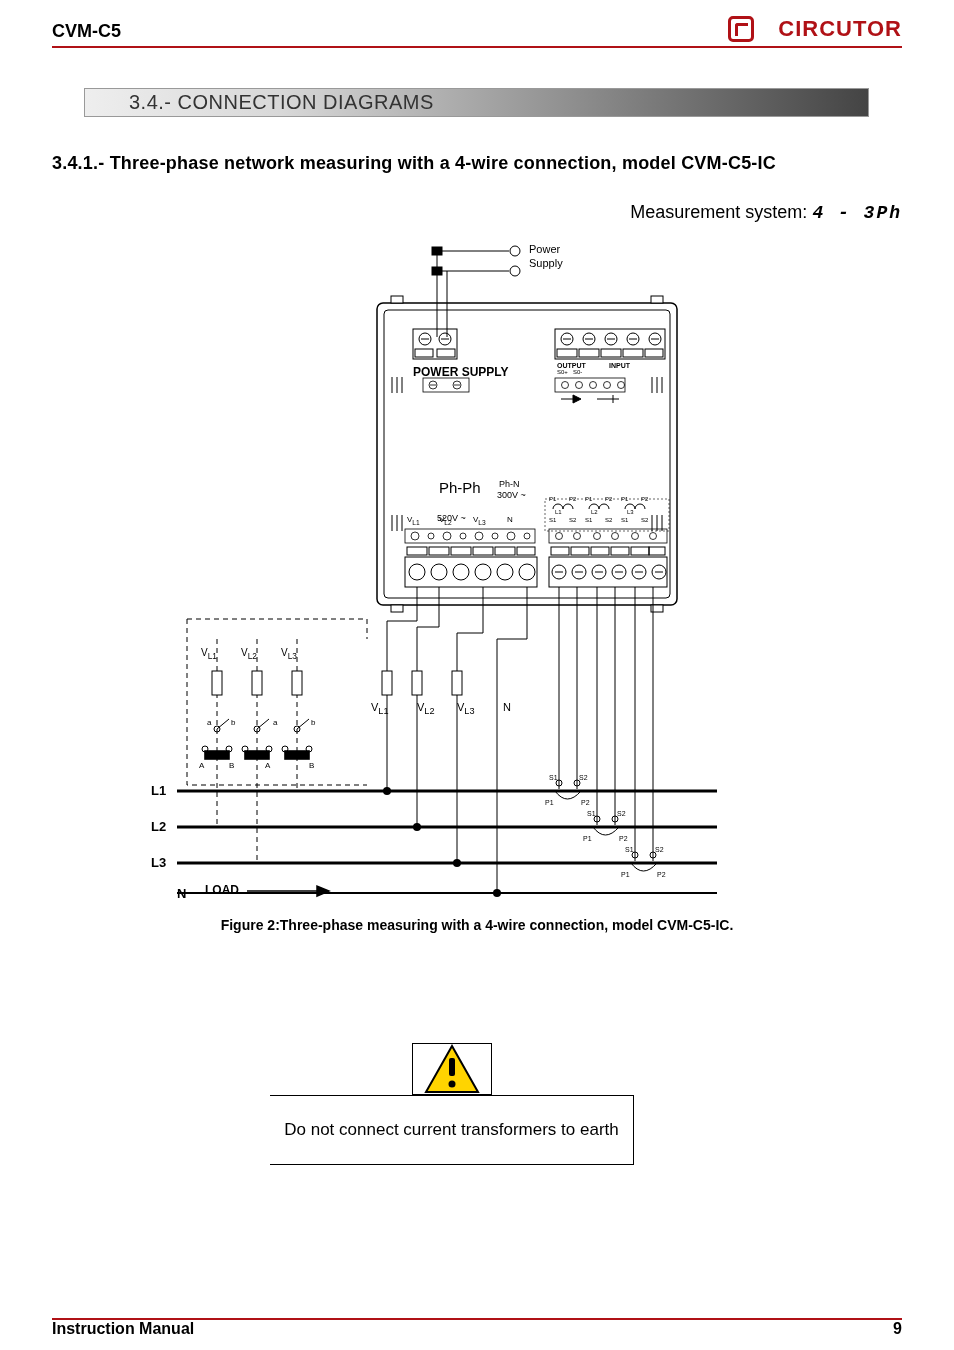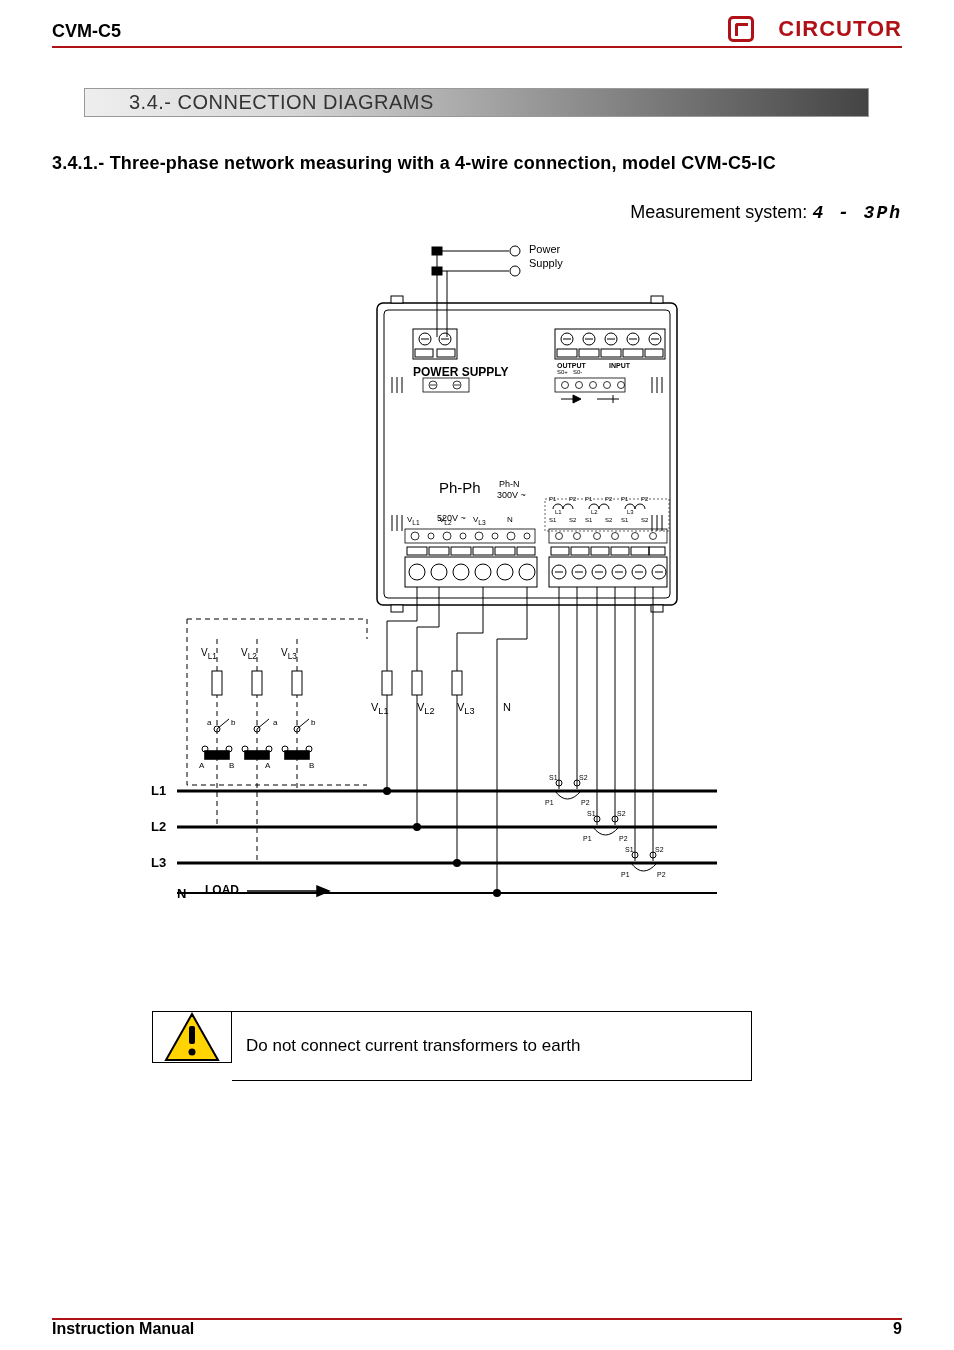--- a/index.html
+++ b/index.html
@@ -88,23 +88,24 @@
     position: relative;
   }
   .figure-caption {
     text-align: center;
     font-weight: bold;
     font-size: 14px;
     margin-top: 8px;
   }
   .warning-row {
     display: flex;
-    align-items: flex-start;
+    align-items: center;
     margin: 110px 0 0 100px;
     width: 600px;
+    flex-direction: column;
   }
   .warn-icon-box {
     width: 80px;
     border: 1px solid #000;
     display: flex;
     align-items: center;
     justify-content: center;
     background: #fff;
   }
   .warn-text-box {
@@ -504,20 +505,21 @@
     <div class="dtxt" style="left:460px; top:569px; font-size:7px;">S2</div>
     <div class="dtxt" style="left:426px; top:594px; font-size:7px;">P1</div>
     <div class="dtxt" style="left:462px; top:594px; font-size:7px;">P2</div>
 
     <div class="dtxt" style="left:468px; top:605px; font-size:7px;">S1</div>
     <div class="dtxt" style="left:498px; top:605px; font-size:7px;">S2</div>
     <div class="dtxt" style="left:464px; top:630px; font-size:7px;">P1</div>
     <div class="dtxt" style="left:500px; top:630px; font-size:7px;">P2</div>
   </div>
 
+  <div class="figure-caption">Figure 2:Three-phase measuring with a 4-wire connection, model CVM-C5-IC.</div>
 
   <div class="warning-row">
     <div class="warn-icon-box">
       <svg width="56" height="50" viewBox="0 0 56 50">
         <polygon points="28,2 54,48 2,48" fill="#ffd400" stroke="#000" stroke-width="2"></polygon>
         <rect x="25" y="14" width="6" height="18" rx="2" fill="#000"></rect>
         <circle cx="28" cy="40" r="3.5" fill="#000"></circle>
       </svg>
     </div>
     <div class="warn-text-box">Do not connect current transformers to earth</div>

